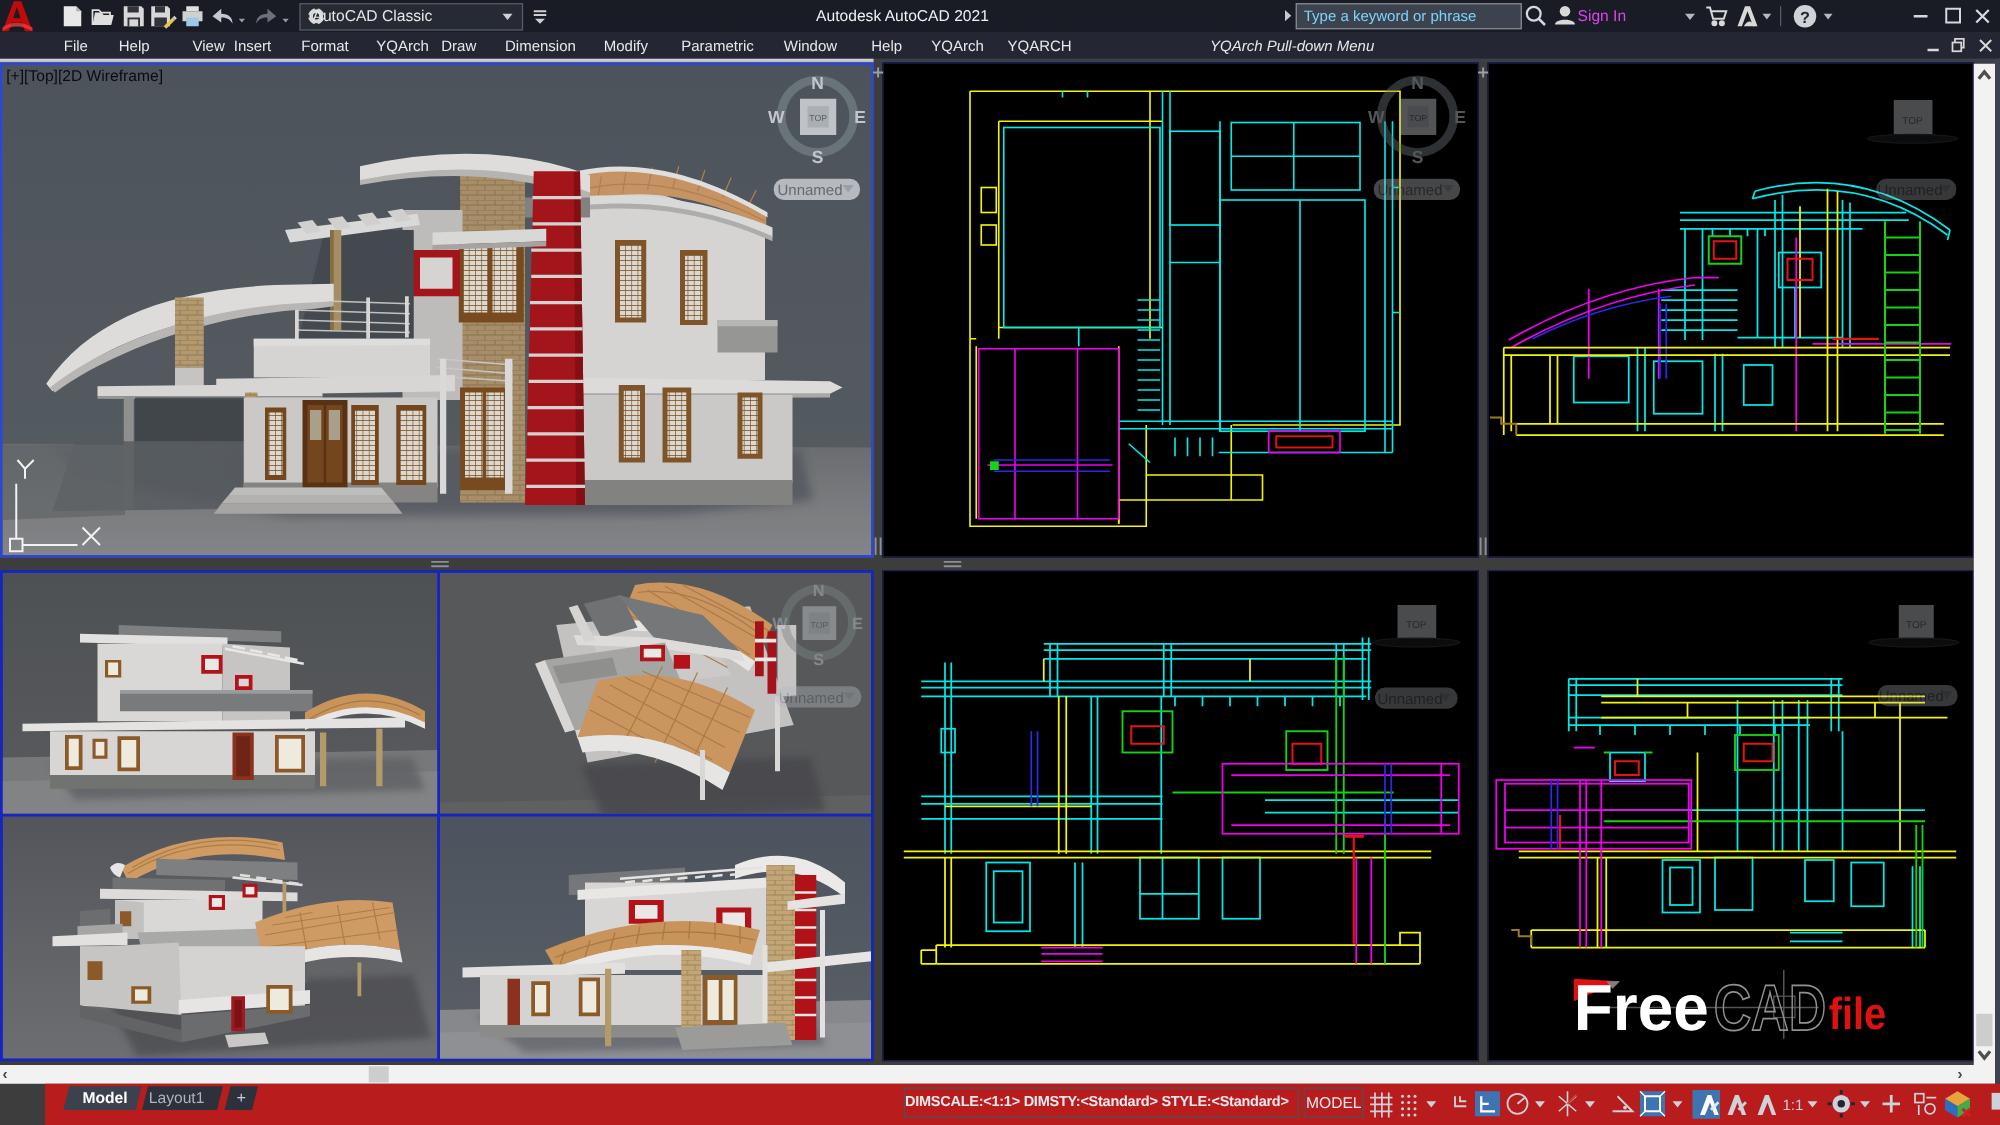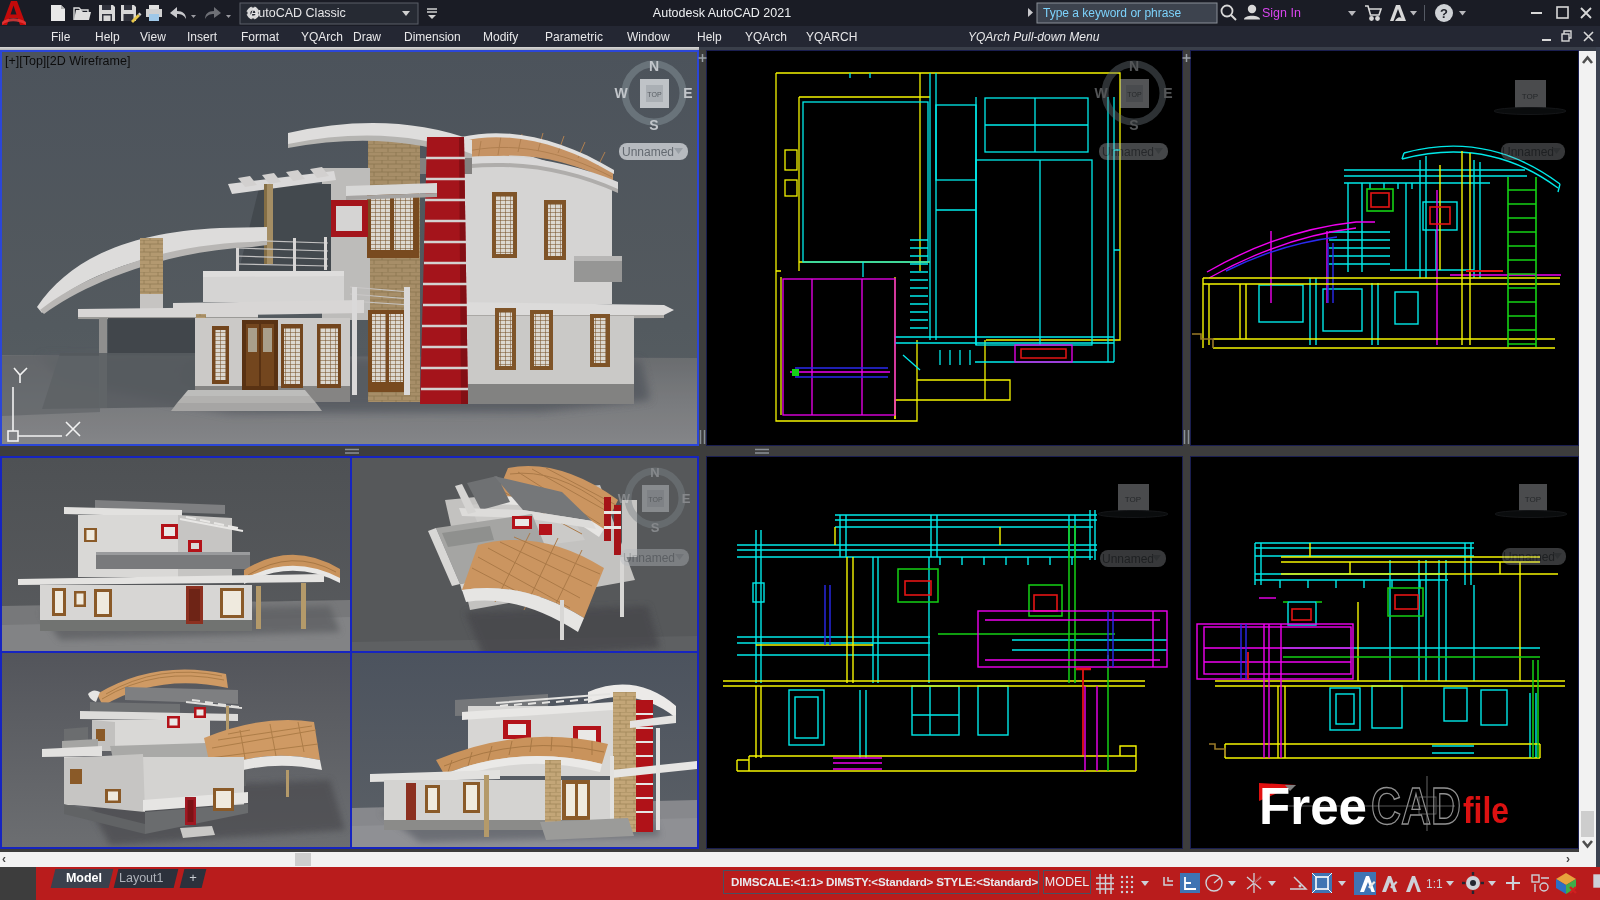--- a/index.html
+++ b/index.html
@@ -116,21 +116,21 @@
   <rect x="511" y="12" width="11" height="2" fill="#d8d8d8"></rect>
   <rect x="537" y="7" width="11" height="11" fill="none" stroke="#d8d8d8" stroke-width="1.6"></rect>
   <path d="M561 8 L571 18 M571 8 L561 18" stroke="#d8d8d8" stroke-width="1.8"></path>
 </svg>
 <div class="abs" style="left:1262px;top:0;height:26px;line-height:26px;color:#d946ef;font-size:12.5px;">Sign In</div>
 <div class="abs" style="left:1037px;top:3px;height:20px;line-height:20px;color:#7dd3fc;font-size:12px;padding-left:6px;">Type a keyword or phrase</div>
 </div>
 <div id="menubar" class="abs">
 <span class="mitem" style="left:51px;">File</span>
 <span class="mitem" style="left:95px;">Help</span>
-<span class="mitem" style="left:140px;">View</span>
+<span class="mitem" style="left:154px;">View</span>
 <span class="mitem" style="left:187px;">Insert</span>
 <span class="mitem" style="left:241px;">Format</span>
 <span class="mitem" style="left:301px;">YQArch</span>
 <span class="mitem" style="left:353px;">Draw</span>
 <span class="mitem" style="left:404px;">Dimension</span>
 <span class="mitem" style="left:483px;">Modify</span>
 <span class="mitem" style="left:545px;">Parametric</span>
 <span class="mitem" style="left:627px;">Window</span>
 <span class="mitem" style="left:697px;">Help</span>
 <span class="mitem" style="left:745px;">YQArch</span>
@@ -893,21 +893,21 @@
 </div>
 <div id="statusbar" class="abs">
 
   <div class="abs" style="left:17px;top:2px;width:58px;height:19px;background:#3b414d;transform:skewX(-14deg);"></div>
   <div class="abs" style="left:23px;top:2px;width:50px;height:19px;color:#fff;font-size:12.5px;font-weight:bold;text-align:center;line-height:19px;">Model</div>
   <div class="abs" style="left:80px;top:2px;width:60px;height:19px;background:#2c313c;transform:skewX(-14deg);"></div>
   <div class="abs" style="left:83px;top:2px;width:56px;height:19px;color:#aeb2ba;font-size:12.5px;text-align:left;line-height:19px;">Layout1</div>
   <div class="abs" style="left:146px;top:2px;width:22px;height:19px;background:#2c313c;transform:skewX(-14deg);"></div>
   <div class="abs" style="left:148px;top:2px;width:18px;height:19px;color:#c8ccd2;font-size:13px;text-align:center;line-height:18px;">+</div>
 
-  <div class="abs" style="left:687px;top:3px;width:316px;height:24px;border:1px solid #4a5060;color:#e8eaee;font-size:11.6px;font-weight:bold;text-align:right;line-height:22px;white-space:nowrap;letter-spacing:-0.2px;">DIMSCALE:&lt;1:1&gt; DIMSTY:&lt;Standard&gt; STYLE:&lt;Standard&gt;</div>
+  <div class="abs" style="left:687px;top:3px;width:316px;height:24px;border:1px solid #4a5060;color:#e8eaee;font-size:11.6px;font-weight:bold;text-align:left;line-height:22px;white-space:nowrap;letter-spacing:-0.2px;">DIMSCALE:&lt;1:1&gt; DIMSTY:&lt;Standard&gt; STYLE:&lt;Standard&gt;</div>
   <div class="abs" style="left:1007px;top:3px;width:48px;height:24px;border:1px solid #4a5060;color:#e8eaee;font-size:12.5px;text-align:center;line-height:22px;">MODEL</div>
   <svg class="abs" style="left:1058px;top:0" width="542" height="33" viewBox="0 0 542 33">
 
     <g stroke="#cdd1d8" stroke-width="1.4">
       <path d="M2 11 h18 M2 16.5 h18 M2 22 h18 M6 7 v20 M11.5 7 v20 M17 7 v20"></path>
     </g>
 
     <g fill="#cdd1d8">
       <circle cx="28" cy="10" r="1.2"></circle>
         <circle cx="33" cy="10" r="1.2"></circle>

